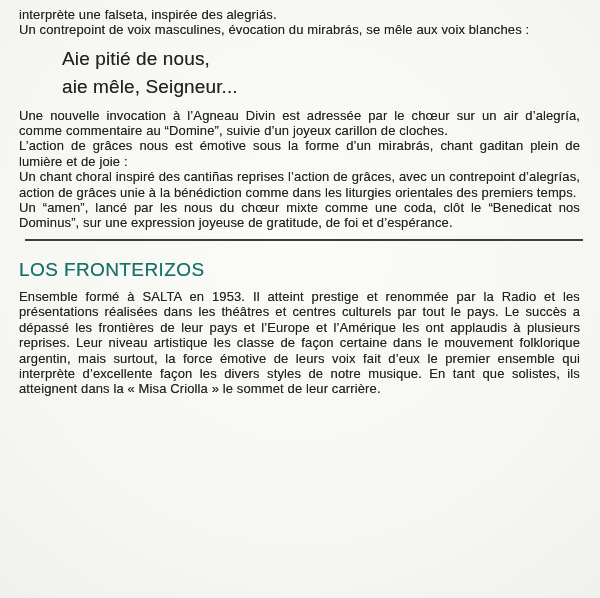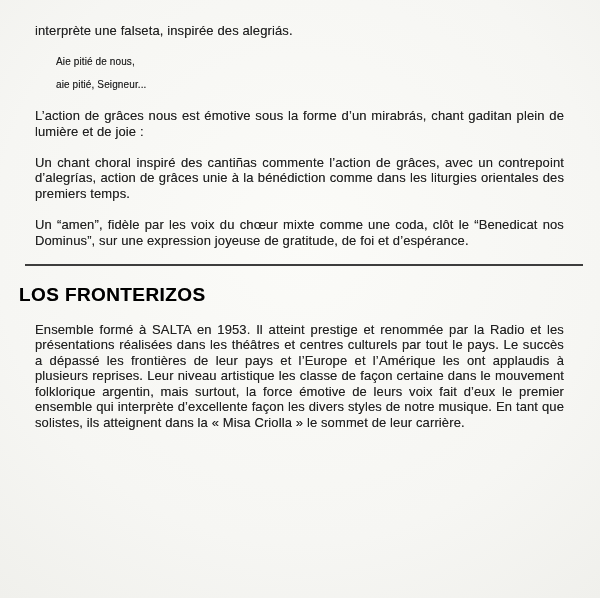--- a/index.html
+++ b/index.html
@@ -14,66 +14,68 @@
     font-family: "Liberation Sans", sans-serif;
     color: #222222;
   }
   .page {
     box-sizing: border-box;
     width: 600px;
     height: 598px;
     padding: 7px 20px 0 19px;
   }
   .para {
-    margin: 16px;
+    margin: 0;
     font-size: 13px;
     line-height: 15.4px;
     letter-spacing: 0.12px;
     text-align: justify;
     text-justify: inter-word;
     hyphens: auto;
     -webkit-hyphens: auto;
     text-shadow: 0 0 0.4px rgba(34,34,34,0.5);
   }
   .verse {
-    margin: 7px;
-    font-size: 10px;
+    margin: 13px;
+    font-size: 19px;
     line-height: 15.4px;
     letter-spacing: 0.12px;
     padding-left: 30px;
     text-shadow: 0 0 0.4px rgba(34,34,34,0.5);
   }
   hr.rule {
     border: none;
     border-top: 2px solid #3d3d3d;
     margin: 8px 0 0 6px;
     width: 558px;
   }
   h1.section-heading {
     margin: 18px 0 8px 0;
     font-size: 19px;
     line-height: 22px;
-    font-weight: bold;
+    font-weight: normal;
     letter-spacing: 0.4px;
-    color: #000000;
+    color: #0f766e;
     text-shadow: 0 0 0.4px rgba(27,27,27,0.5);
   }
 </style>
 </head>
 <body>
 
 <div class="page">
 
   <section>
     <p class="para">interprète une falseta, inspirée des alegriás.</p>
+    <p class="para">Un contrepoint de voix masculines, évocation du mirabrás, se mêle aux voix blanches :</p>
     <p class="verse">Aie pitié de nous,</p>
-    <p class="verse">aie pitié, Seigneur...</p>
+    <p class="verse">aie mêle, Seigneur...</p>
+    <p class="para">Une nouvelle invocation à l’Agneau Divin est adressée par le chœur sur un air d’alegría, comme commentaire au “Domine”, suivie d’un joyeux carillon de cloches.</p>
     <p class="para">L’action de grâces nous est émotive sous la forme d’un mirabrás, chant gaditan plein de lumière et de joie :</p>
-    <p class="para">Un chant choral inspiré des cantiñas commente l’action de grâces, avec un contrepoint d’alegrías, action de grâces unie à la bénédiction comme dans les liturgies orientales des premiers temps.</p>
-    <p class="para">Un “amen”, fidèle par les voix du chœur mixte comme une coda, clôt le “Benedicat nos Dominus”, sur une expression joyeuse de gratitude, de foi et d’espérance.</p>
+    <p class="para">Un chant choral inspiré des cantiñas reprises l’action de grâces, avec un contrepoint d’alegrías, action de grâces unie à la bénédiction comme dans les liturgies orientales des premiers temps.</p>
+    <p class="para">Un “amen”, lancé par les nous du chœur mixte comme une coda, clôt le “Benedicat nos Dominus”, sur une expression joyeuse de gratitude, de foi et d’espérance.</p>
   </section>
 
   <hr class="rule">
 
   <section>
     <h1 class="section-heading">LOS FRONTERIZOS</h1>
     <p class="para">Ensemble formé à SALTA en 1953. Il atteint prestige et renommée par la Radio et les présentations réalisées dans les théâtres et centres culturels par tout le pays. Le succès a dépassé les frontières de leur pays et l’Europe et l’Amérique les ont applaudis à plusieurs reprises. Leur niveau artistique les classe de façon certaine dans le mouvement folklorique argentin, mais surtout, la force émotive de leurs voix fait d’eux le premier ensemble qui interprète d’excellente façon les divers styles de notre musique. En tant que solistes, ils atteignent dans la « Misa Criolla » le sommet de leur carrière.</p>
   </section>
 
 </div>

